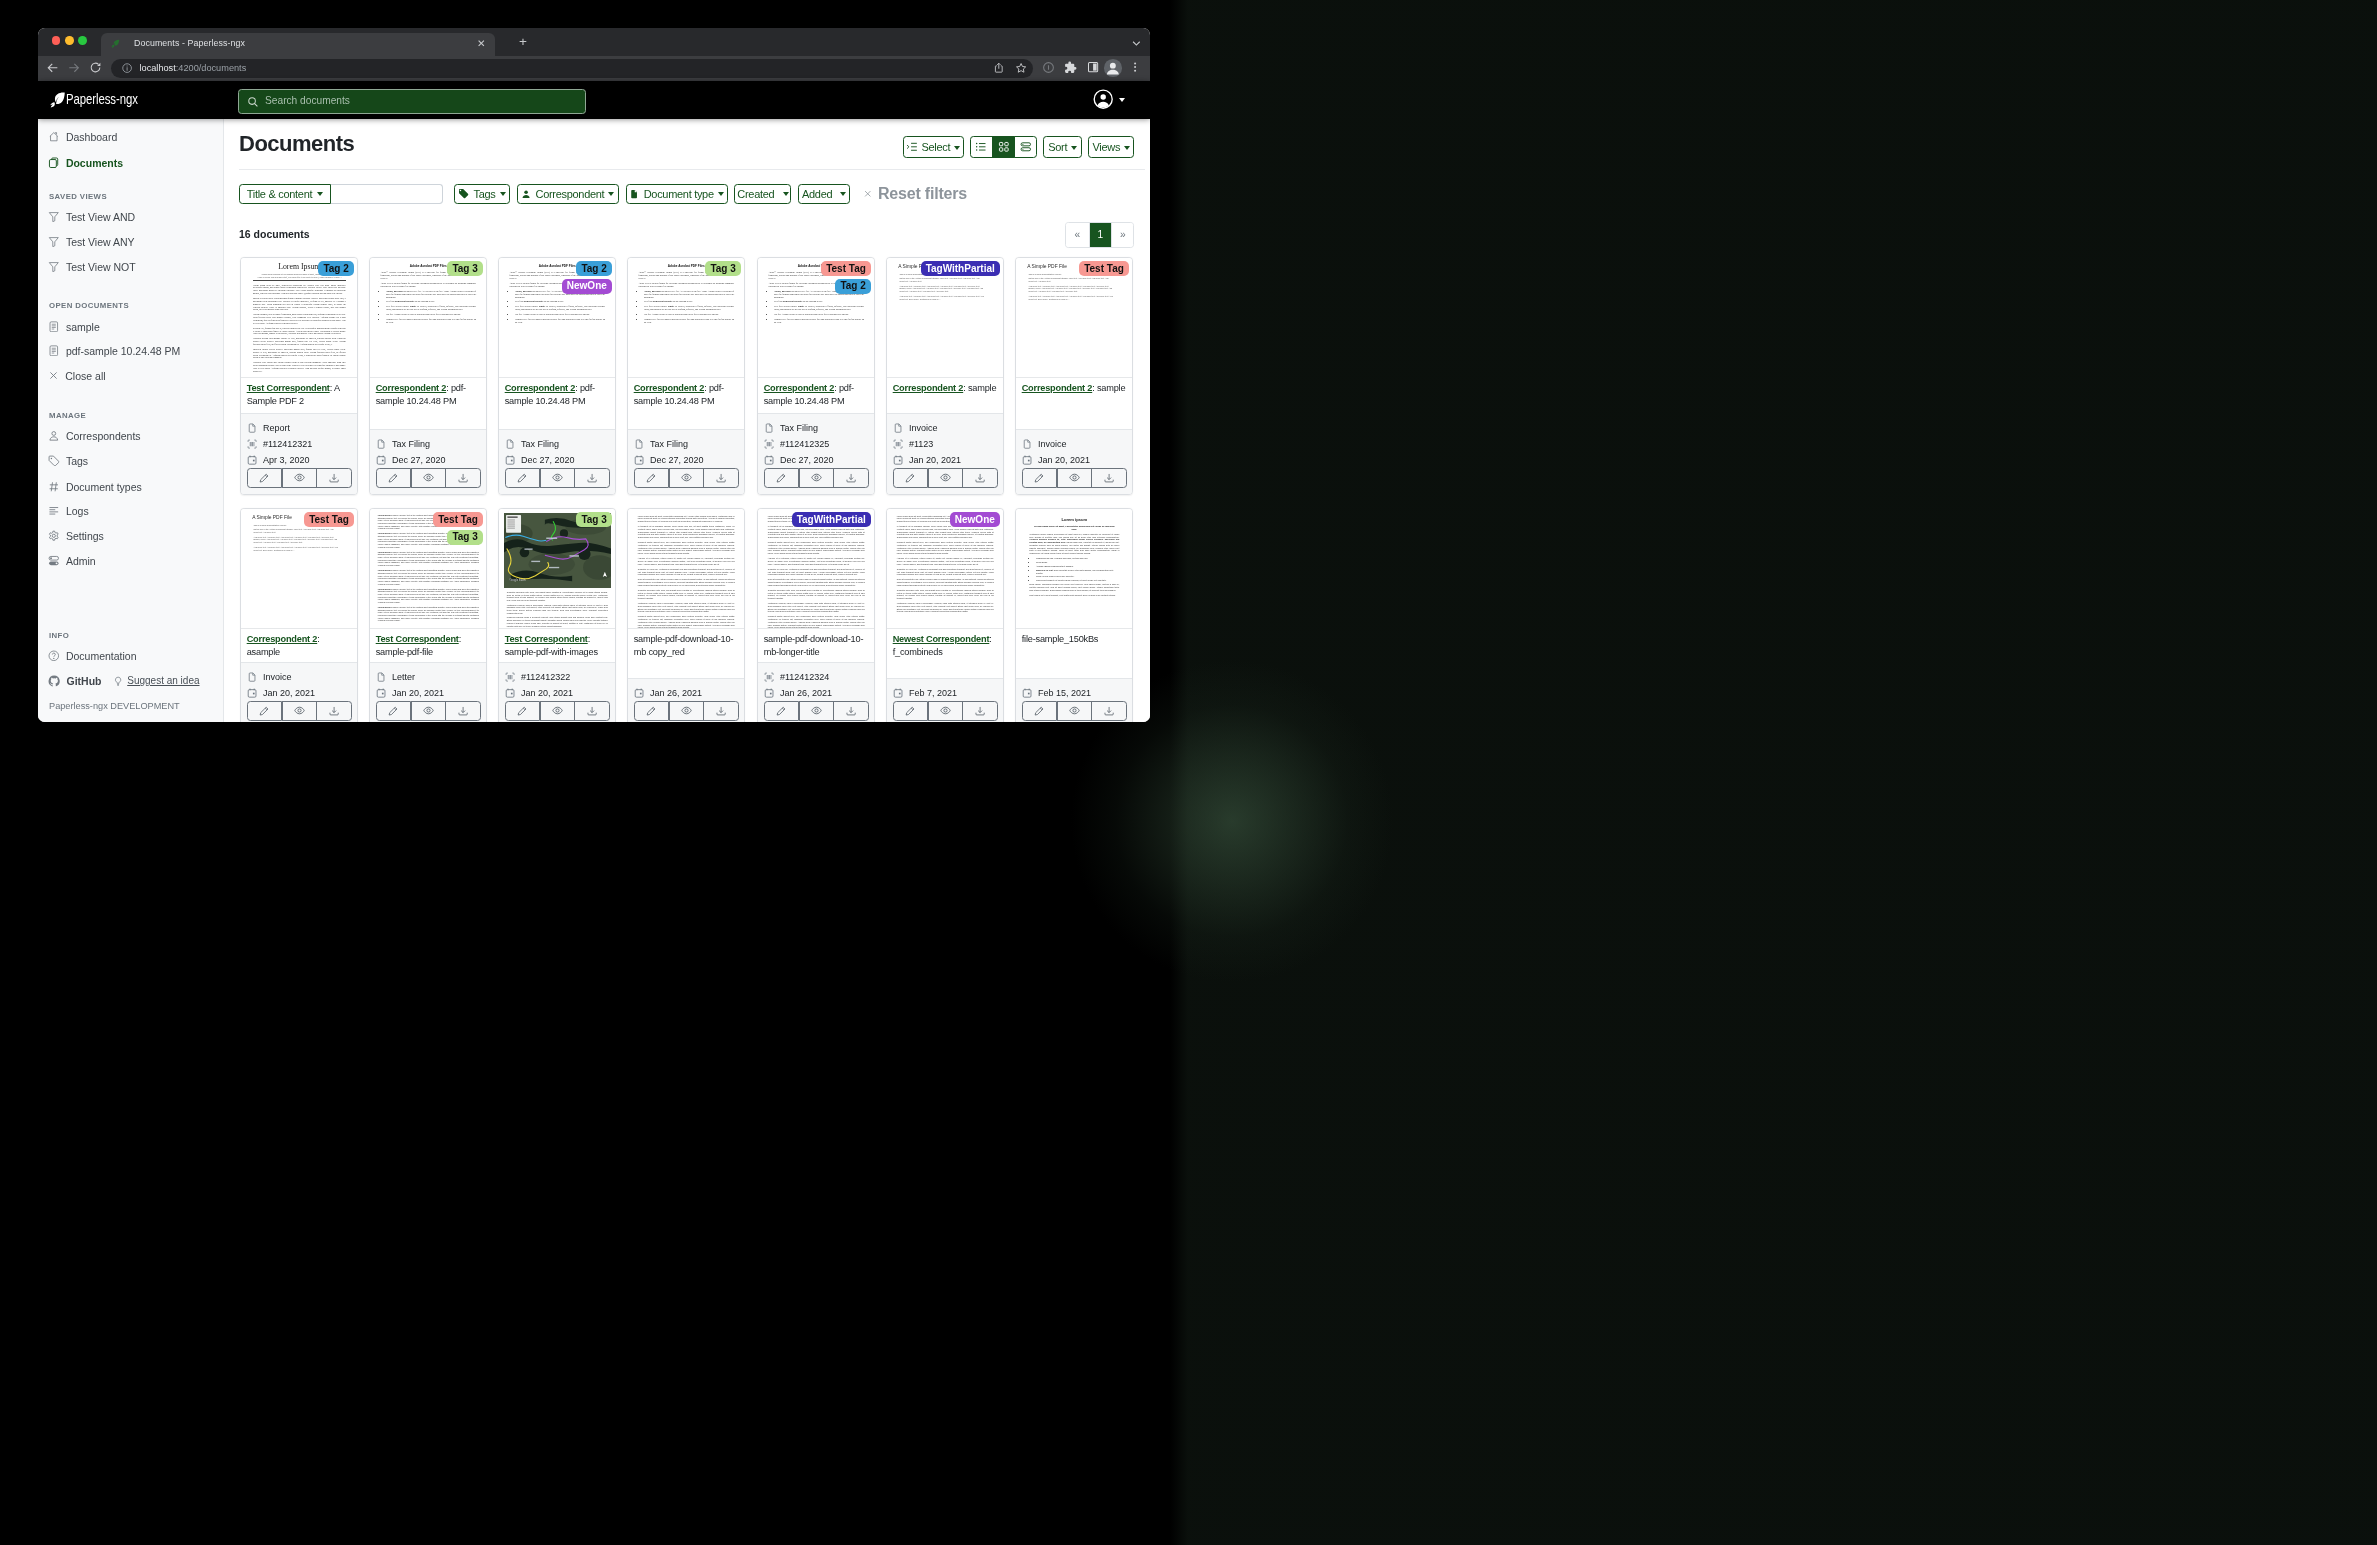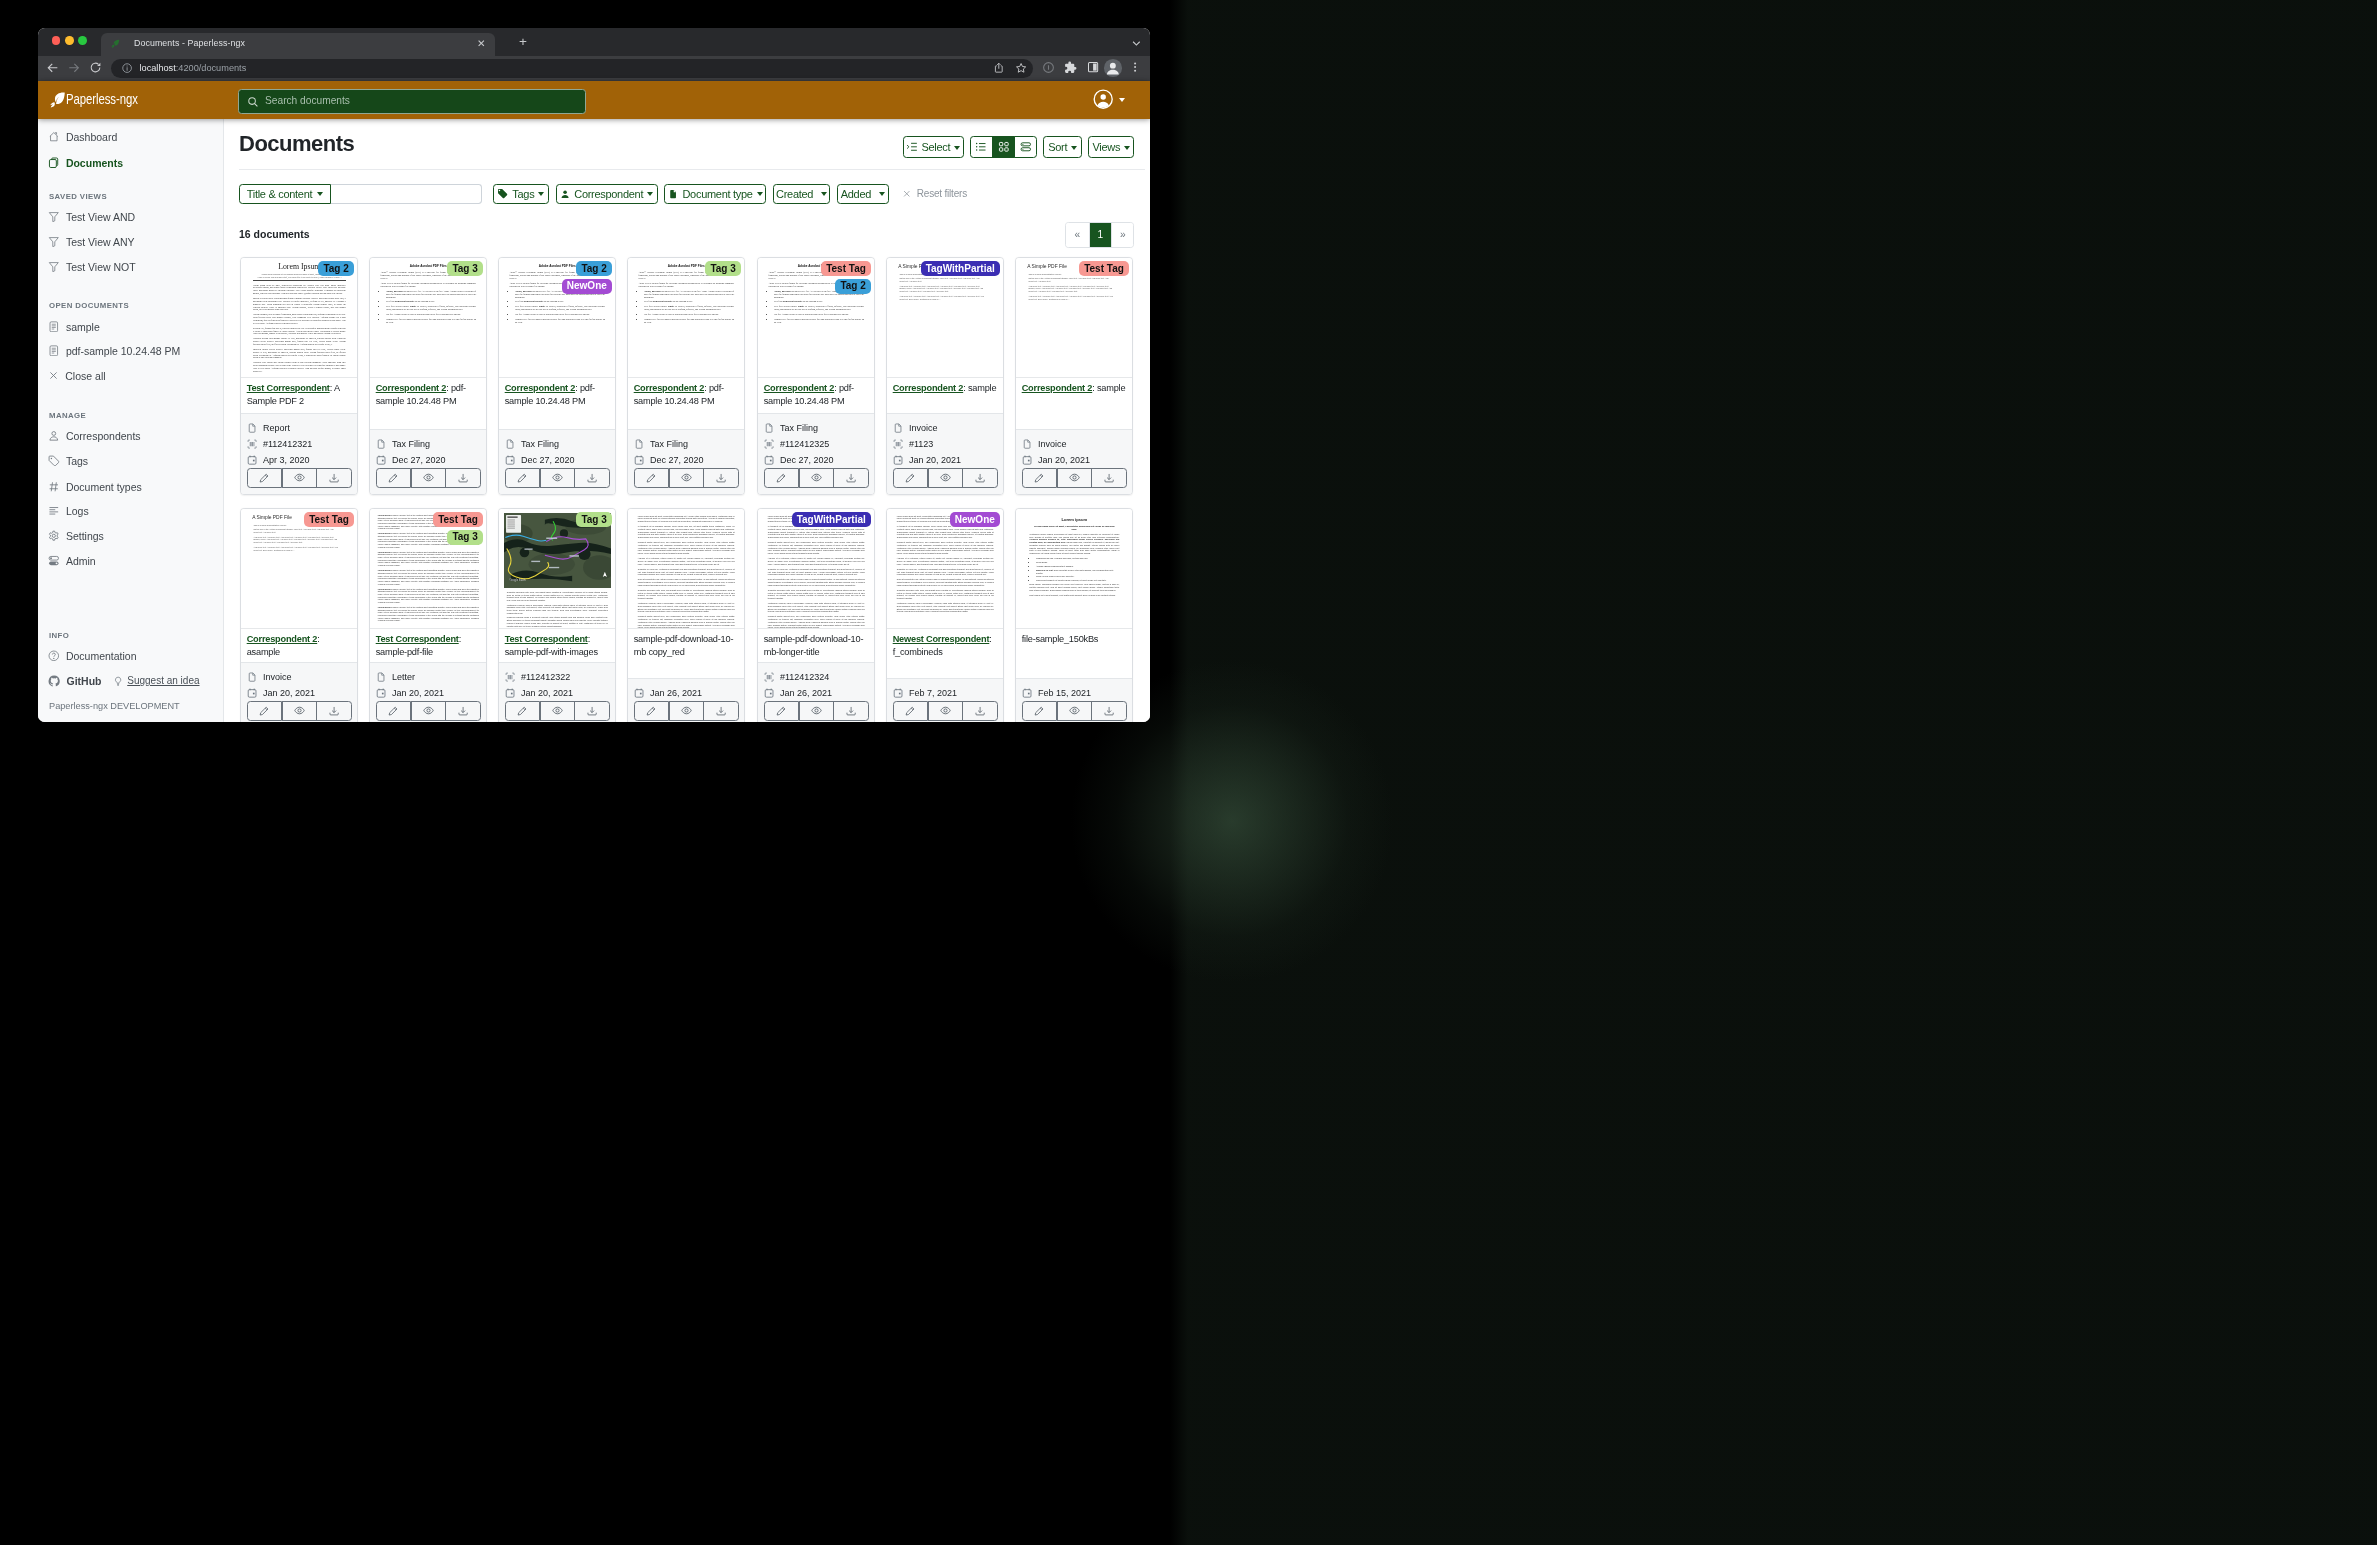--- a/index.html
+++ b/index.html
@@ -19,21 +19,21 @@
 #tsearch{position:absolute;right:9.5px;top:11px;color:#c7c9cc;}
 
 #urlrow{height:24.5px;background:#3c3d40;position:relative;flex:none;}
 .nicon{position:absolute;top:4.8px;color:#c9cacd;}
 #pill{position:absolute;left:73px;top:2.7px;width:922px;height:19px;border-radius:9.5px;background:#232427;color:#e8eaed;}
 #pill .info{position:absolute;left:11px;top:3.4px;}
 #pill .url{position:absolute;left:28.5px;top:4.1px;font-size:9.2px;}
 #pill .url .gray{color:#9aa0a6;}
 #pill .ric{position:absolute;top:3.4px;color:#c9cacd;}
 
-#apphead{height:38px;background:#a16207;position:relative;flex:none;box-shadow:0 1.4px 6.1px rgba(0,0,0,.5);z-index:30;}
+#apphead{height:38px;background:#000000;position:relative;flex:none;box-shadow:0 1.4px 6.1px rgba(0,0,0,.5);z-index:30;}
 #apphead .brand{position:absolute;left:9.5px;top:10.2px;width:18.4px;height:18.4px;}
 #apphead .bname{position:absolute;left:28px;top:10.2px;color:#fff;font-size:14.6px;font-weight:500;letter-spacing:-0.1px;transform:scaleX(.78);transform-origin:0 50%;}
 #search{position:absolute;left:200px;top:8.2px;width:348px;height:25px;background:#154719;border:0.7px solid #8fa794;border-radius:3.4px;}
 #search svg{position:absolute;left:8.2px;top:6.1px;}
 #search span{position:absolute;left:26px;top:5.4px;font-size:10.2px;color:#a9bfae;}
 #avatar{position:absolute;right:25px;top:8.8px;}
 
 #mainrow{flex:1;display:flex;min-height:0;position:relative;}
 #sidebar{width:186px;flex:none;background:#f8f9fa;border-right:0.7px solid #e4e7ea;position:relative;}
 #content{flex:1;background:#fff;position:relative;overflow:hidden;}
@@ -55,21 +55,21 @@
 #vgroup .btn{border-radius:0;margin-left:-0.7px;width:23px;padding:0;}
 #vgroup .btn:first-child{border-radius:3.4px 0 0 3.4px;margin-left:0;}
 #vgroup .btn:last-child{border-radius:0 3.4px 3.4px 0;}
 #vgroup .btn.on{background:#17541f;color:#fff;}
 #hr1{position:absolute;left:15px;right:4.8px;top:50px;border-top:0.7px solid #e8eaed;}
 
 #filters{position:absolute;left:15px;top:65px;height:20.4px;display:flex;width:728px;}
 #tc{height:20.4px;padding:0 6.8px;border-radius:3.4px 0 0 3.4px;flex:none;gap:4.8px;}
 #finput{flex:1;max-width:326px;border:0.7px solid #ced4da;border-left:none;border-radius:0 3.4px 3.4px 0;margin-right:11px;}
 .fbtn{height:20.4px;padding:0 3.4px;margin-right:6.8px;flex:none;}
-#reset{display:flex;align-items:center;gap:5.4px;color:#8d949b;font-size:10px;letter-spacing:-0.2px;margin-left:3.4px;white-space:nowrap;}
+#reset{display:flex;align-items:center;gap:5.4px;color:#8d949b;font-size:16px;letter-spacing:-0.2px;margin-left:3.4px;white-space:nowrap;font-weight:bold;}
 #ndocs{position:absolute;left:15px;top:109px;font-size:10.5px;color:#212529;font-weight:bold;}
 #pager{position:absolute;right:15.6px;top:103px;height:26px;display:flex;border-radius:3.4px;overflow:hidden;border:0.7px solid #dee2e6;}
 #pager div{width:22.4px;display:flex;align-items:center;justify-content:center;font-size:10.2px;color:#6c757d;background:#fff;}
 #pager div+div{border-left:0.7px solid #dee2e6;}
 #pager div.on{background:#17541f;color:#fff;}
 
 #grid{position:absolute;left:16.3px;top:138px;width:910px;}
 .card{position:absolute;width:118px;border:0.7px solid #dbdee2;border-radius:4.1px;background:#fff;box-shadow:0 0.7px 1.4px rgba(0,0,0,.06);display:flex;flex-direction:column;overflow:hidden;}
 .r1{top:0;height:238px;}
 .r2{top:251px;height:220px;}

